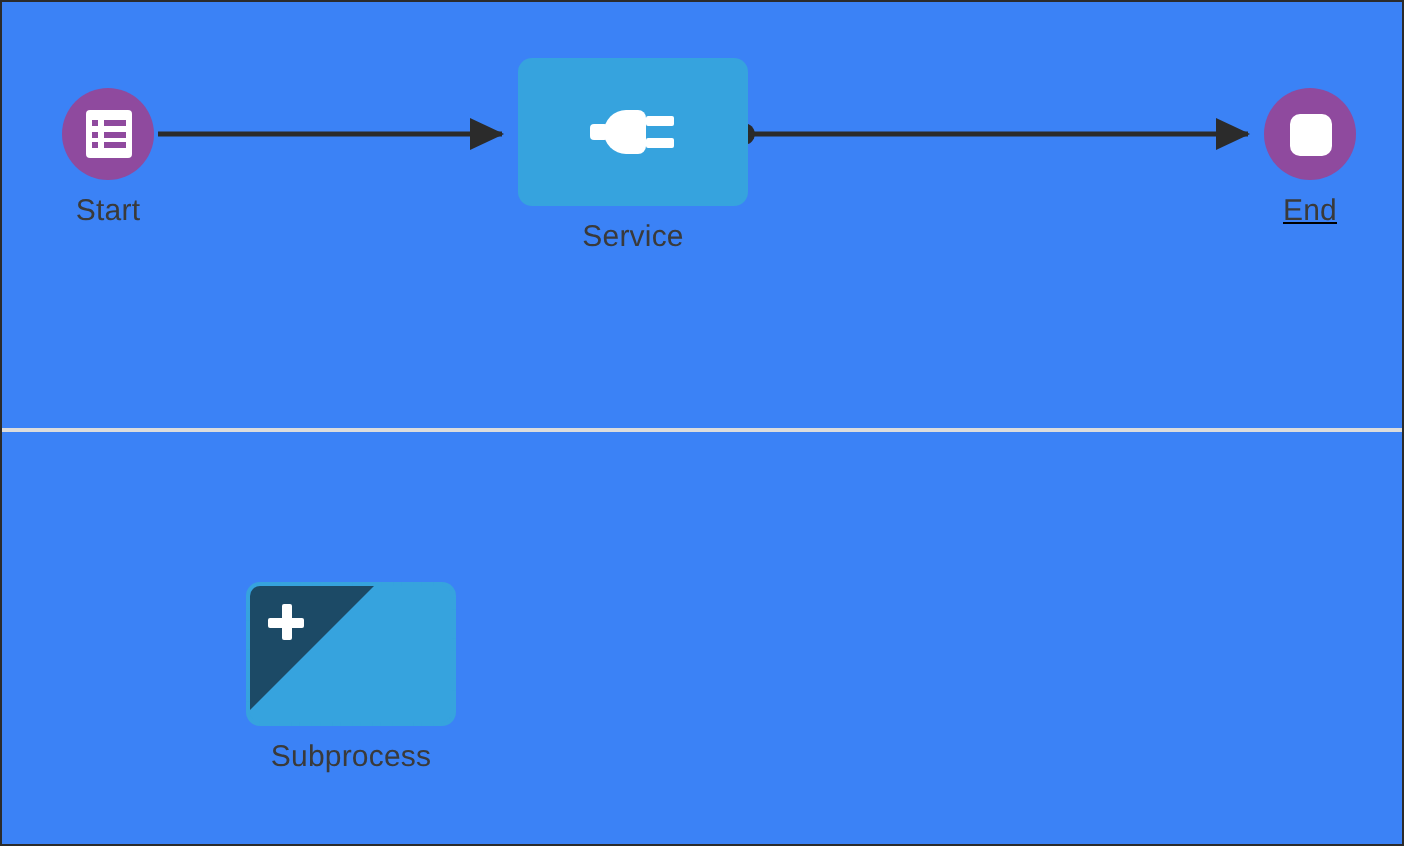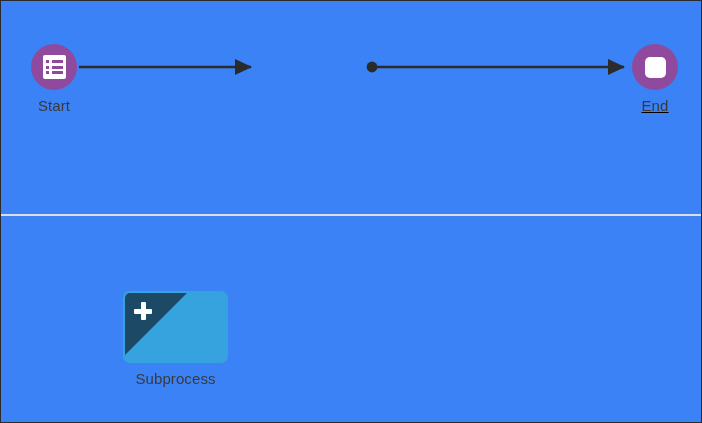--- a/index.html
+++ b/index.html
@@ -244,20 +244,31 @@
           <span class="bar r1"></span>
         <span class="bullet r2"></span>
           <span class="bar r2"></span>
         <span class="bullet r3"></span>
           <span class="bar r3"></span>
       </div>
     </div>
     <div class="node-label">Start</div>
   </div>
 
+  <div class="node" id="node-service">
+    <div class="task-box">
+      <div class="plug-icon">
+        <span class="plug-cable"></span>
+        <span class="plug-body"></span>
+        <span class="prong prong-top"></span>
+        <span class="prong prong-bottom"></span>
+      </div>
+    </div>
+    <div class="node-label">Service</div>
+  </div>
 
   <div class="node" id="node-end">
     <div class="event-circle">
       <div class="stop-icon"></div>
     </div>
     <div class="node-label">End</div>
   </div>
 
   <div class="node" id="node-subprocess">
     <div class="subprocess-box">

